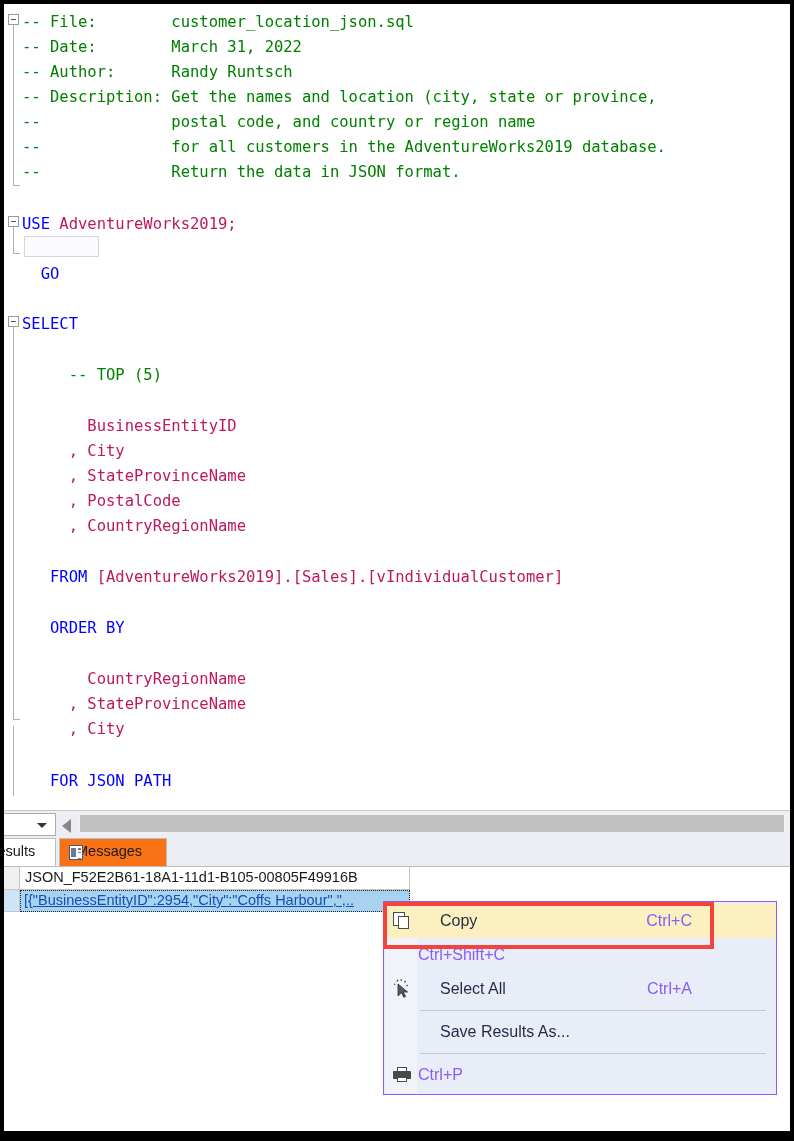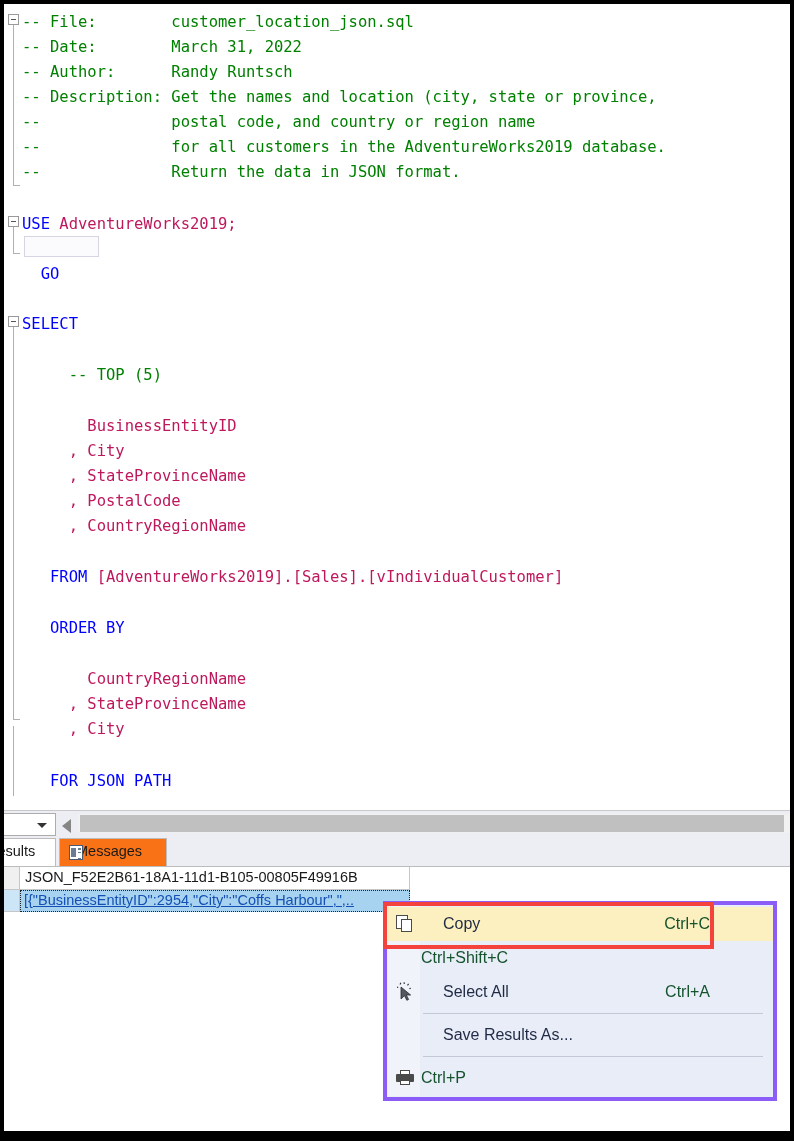--- a/index.html
+++ b/index.html
@@ -229,21 +229,21 @@
     white-space: nowrap;
     text-decoration: underline;
   }
 
   
   #context-menu {
     position: absolute;
     left: 379px; top: 897px;
     width: 394px;
     background: #e9edf7;
-    border: 4px solid #8b5cf6;
+    border: 1px solid #8b5cf6;
     box-sizing: border-box;
     padding: 2px 0 2px 0;
   }
   #menu-gutter {
     position: absolute;
     left: 1px; top: 1px;
     width: 32px; bottom: 1px;
     background: #f1f3fa;
   }
   .menu-item {
@@ -264,23 +264,23 @@
     height: 34px;
     flex: 0 0 34px;
   }
   .mi-label {
     flex: 1 1 auto;
     padding-left: 22px;
     white-space: nowrap;
   }
   .mi-shortcut {
     flex: 0 0 auto;
-    padding-right: 63px;
+    padding-right: 84px;
     white-space: nowrap;
-    color: #14532d;
+    color: #8b5cf6;
   }
   .menu-sep {
     position: relative;
     height: 1px;
     margin: 4px 10px 4px 36px;
     background: #c3c8d6;
   }
 
   
   .icon-copy {

